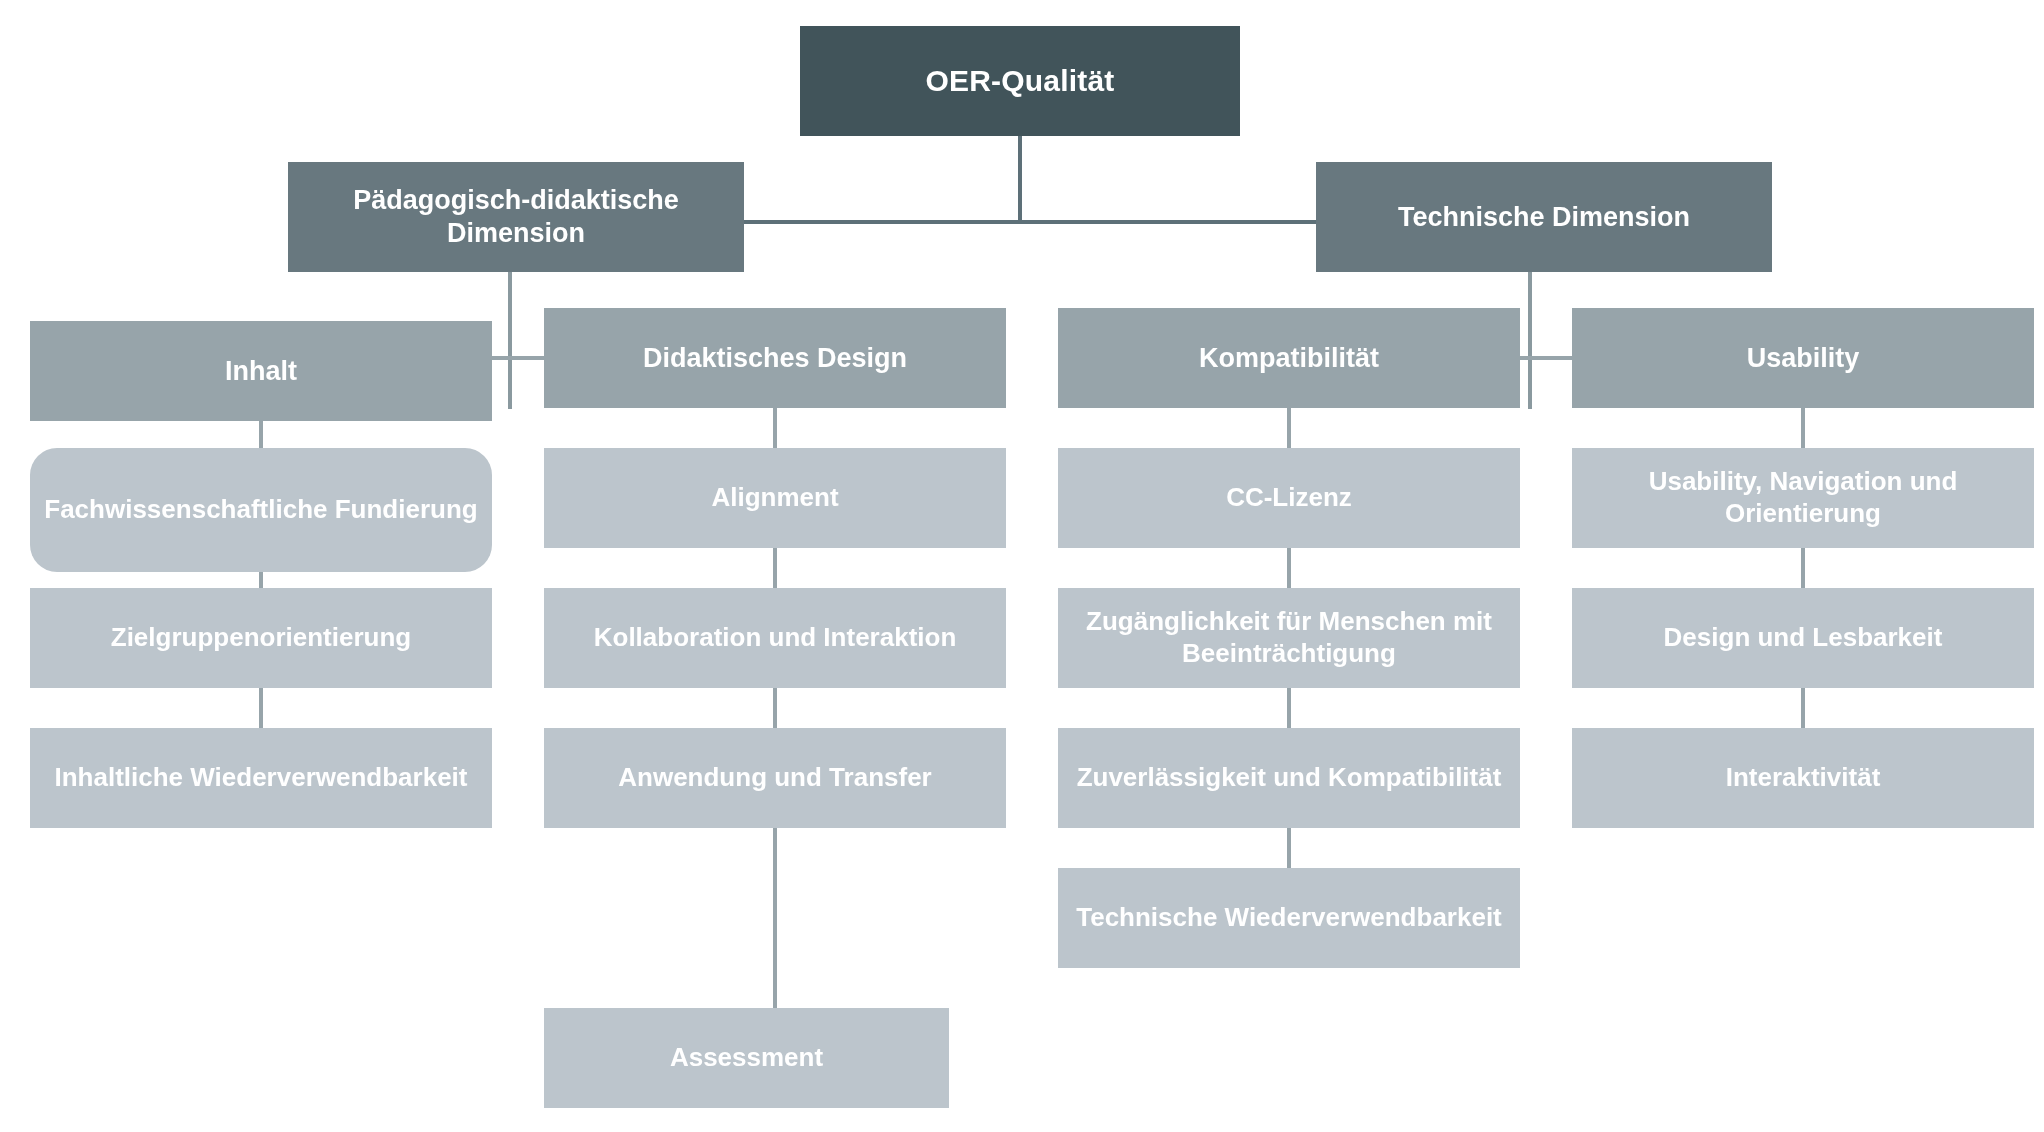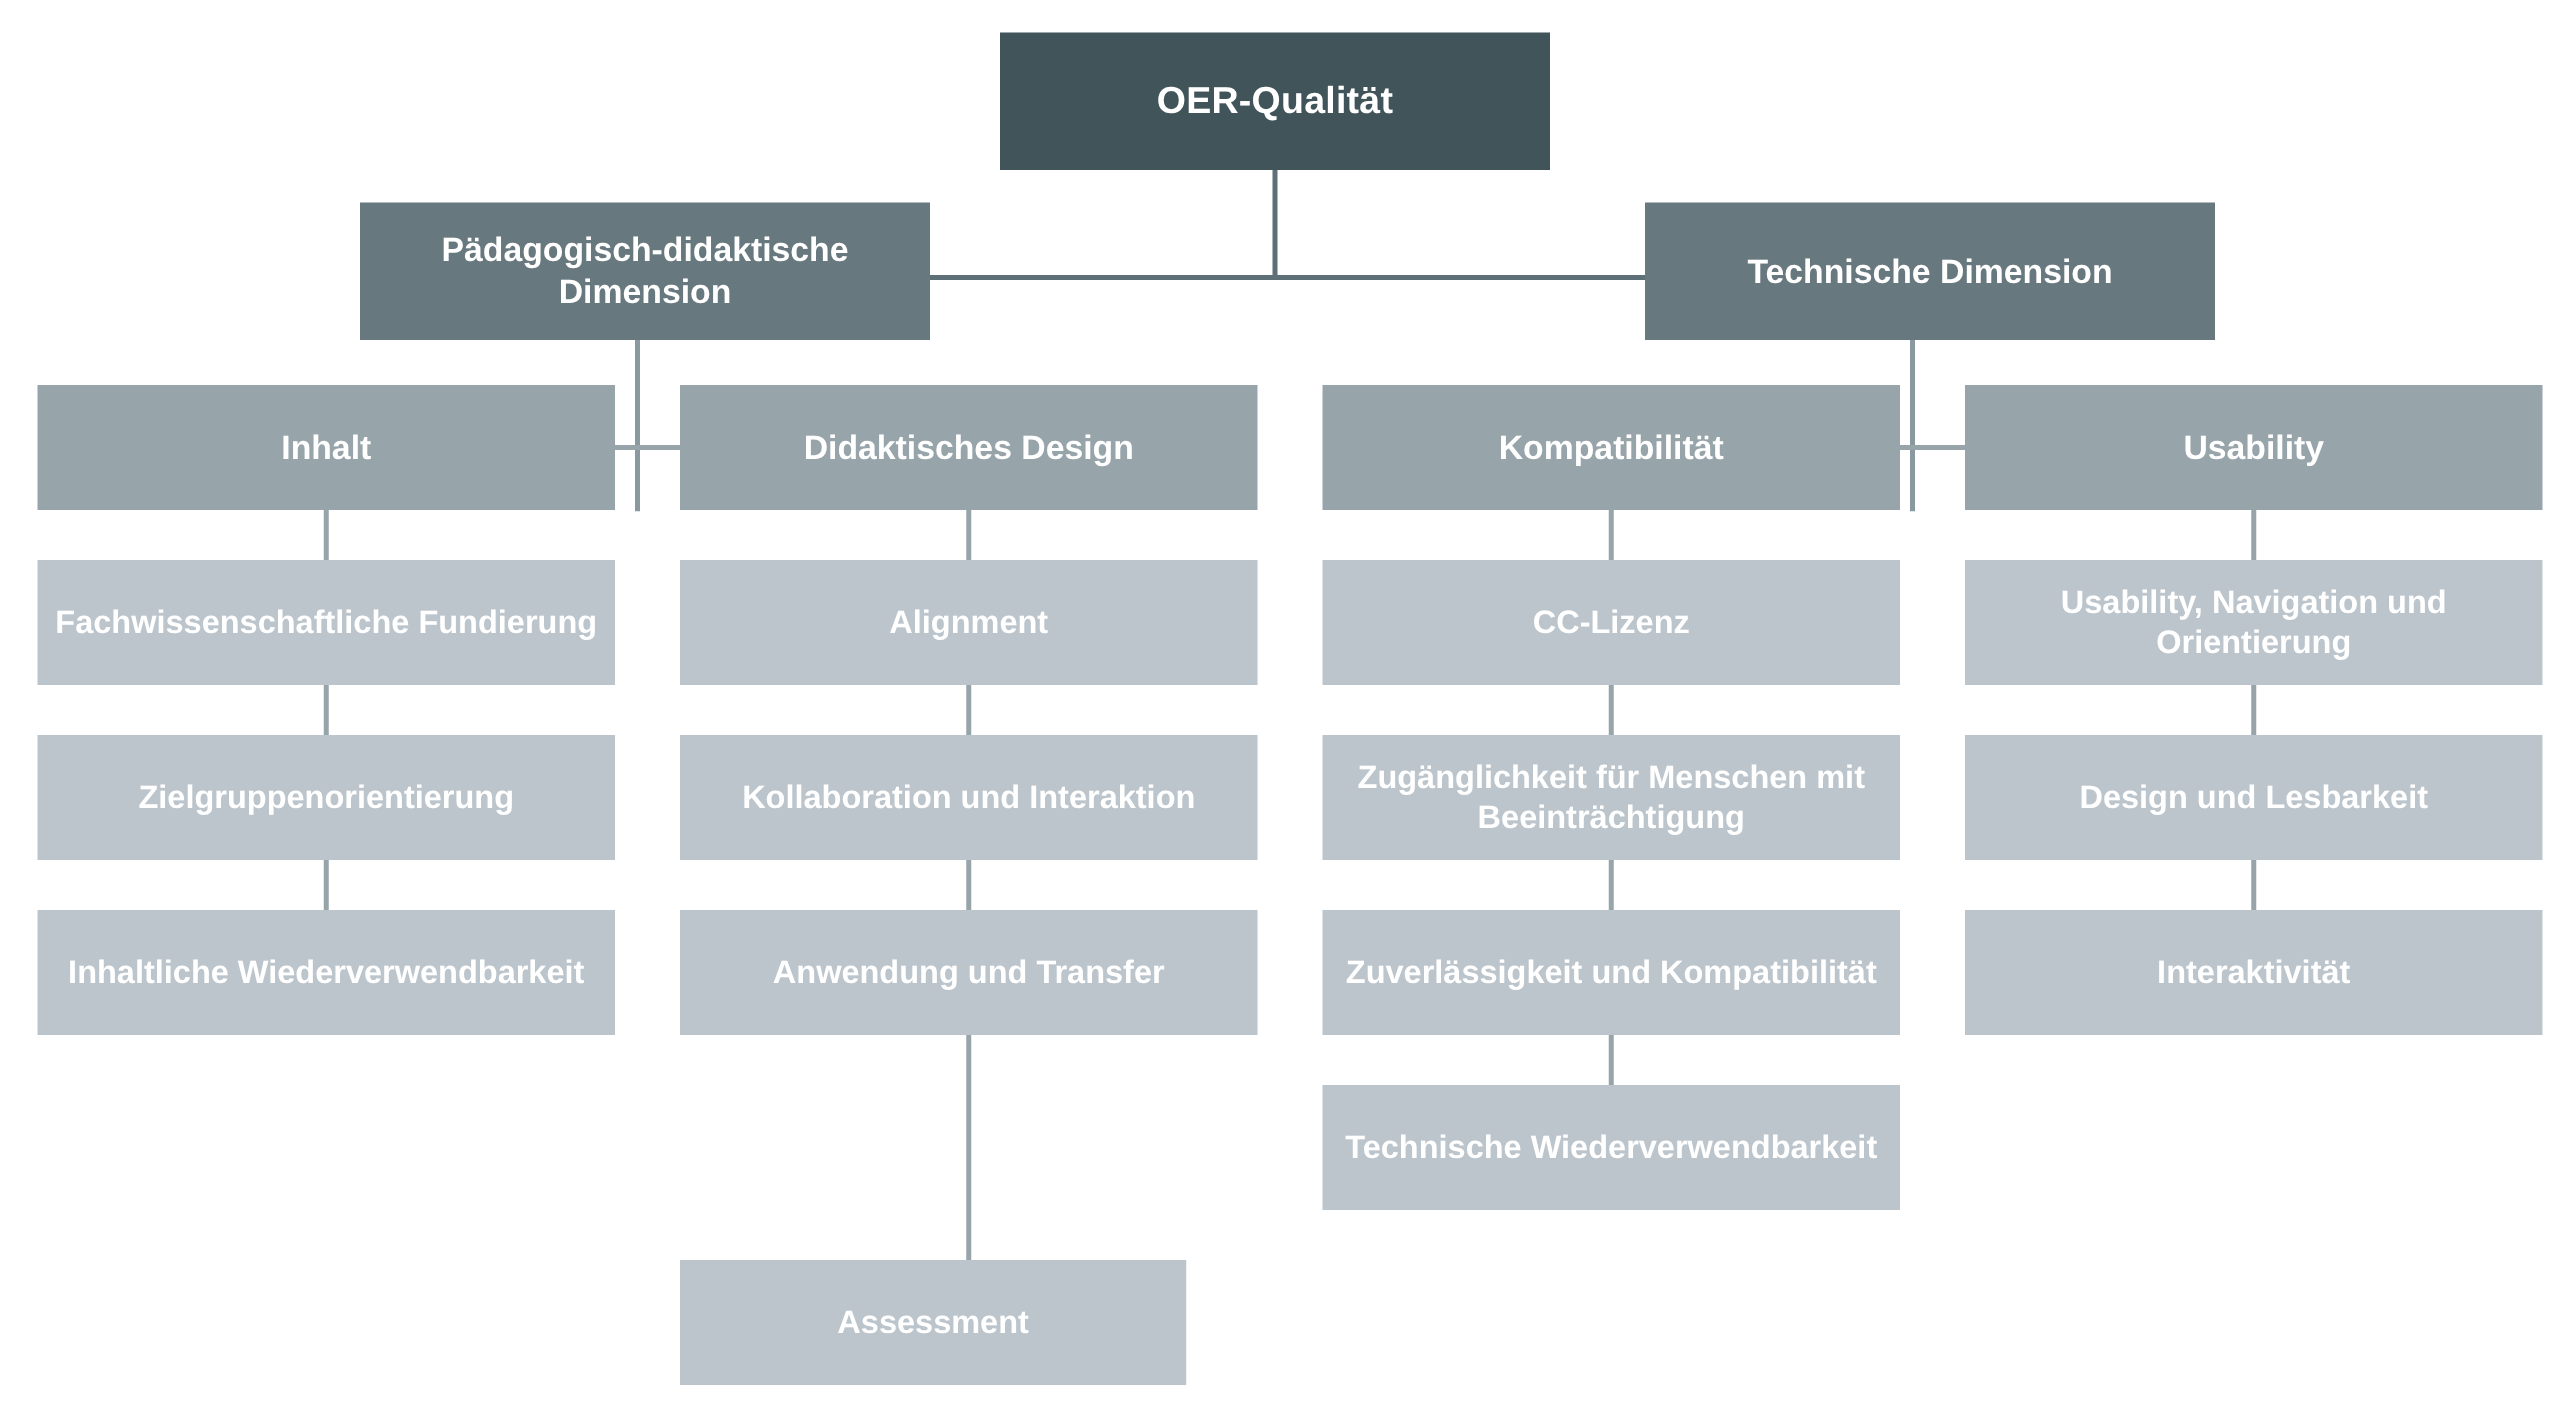--- a/index.html
+++ b/index.html
@@ -85,29 +85,29 @@
   <div class="conn" style="left:1287px; top:408px; width:4px; height:560px;"></div>
 
   <div class="conn" style="left:1801px; top:408px; width:4px; height:420px;"></div>
 
   <div class="node lvl-root" style="left:800px; top:26px; width:440px; height:110px;">OER-Qualität</div>
 
   <div class="node lvl-dim" style="left:288px; top:162px; width:456px; height:110px;">Pädagogisch-didaktische Dimension</div>
 
   <div class="node lvl-dim" style="left:1316px; top:162px; width:456px; height:110px;">Technische Dimension</div>
 
-  <div class="node lvl-cat" style="left:30px; top:308px; width:462px; height:100px;">Inhalt</div>
+  <div class="node lvl-cat" style="left:30px; top:321px; width:462px; height:100px;">Inhalt</div>
 
   <div class="node lvl-cat" style="left:544px; top:308px; width:462px; height:100px;">Didaktisches Design</div>
 
   <div class="node lvl-cat" style="left:1058px; top:308px; width:462px; height:100px;">Kompatibilität</div>
 
   <div class="node lvl-cat" style="left:1572px; top:308px; width:462px; height:100px;">Usability</div>
 
-  <div class="node lvl-leaf" style="left:30px; top:448px; width:462px; height:100px;">Fachwissenschaftliche Fundierung</div>
+  <div class="node lvl-leaf" style="left:30px; top:448px; width:462px; height:124px;border-radius:27px;">Fachwissenschaftliche Fundierung</div>
 
   <div class="node lvl-leaf" style="left:30px; top:588px; width:462px; height:100px;">Zielgruppenorientierung</div>
 
   <div class="node lvl-leaf" style="left:30px; top:728px; width:462px; height:100px;">Inhaltliche Wiederverwendbarkeit</div>
 
   <div class="node lvl-leaf" style="left:544px; top:448px; width:462px; height:100px;">Alignment</div>
 
   <div class="node lvl-leaf" style="left:544px; top:588px; width:462px; height:100px;">Kollaboration und Interaktion</div>
 
   <div class="node lvl-leaf" style="left:544px; top:728px; width:462px; height:100px;text-align:center;">Anwendung und Transfer</div>

